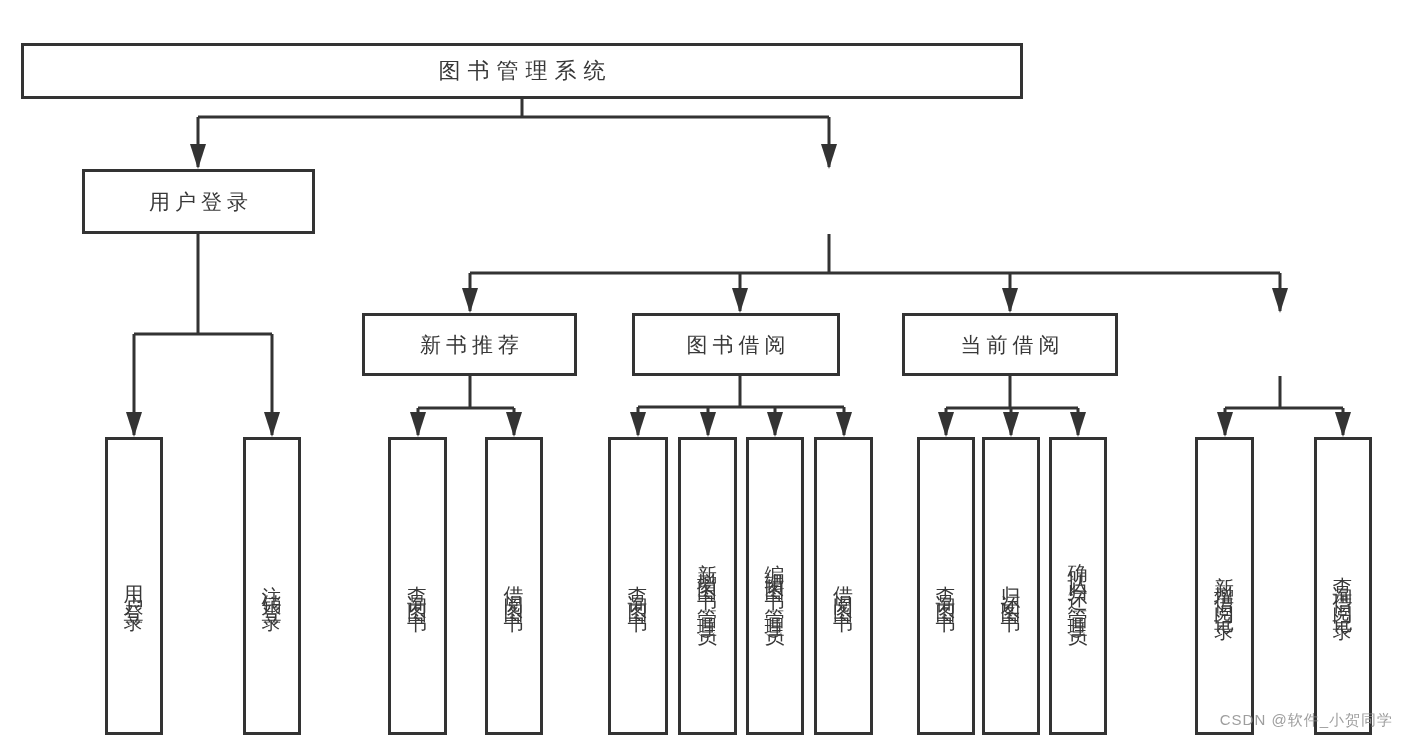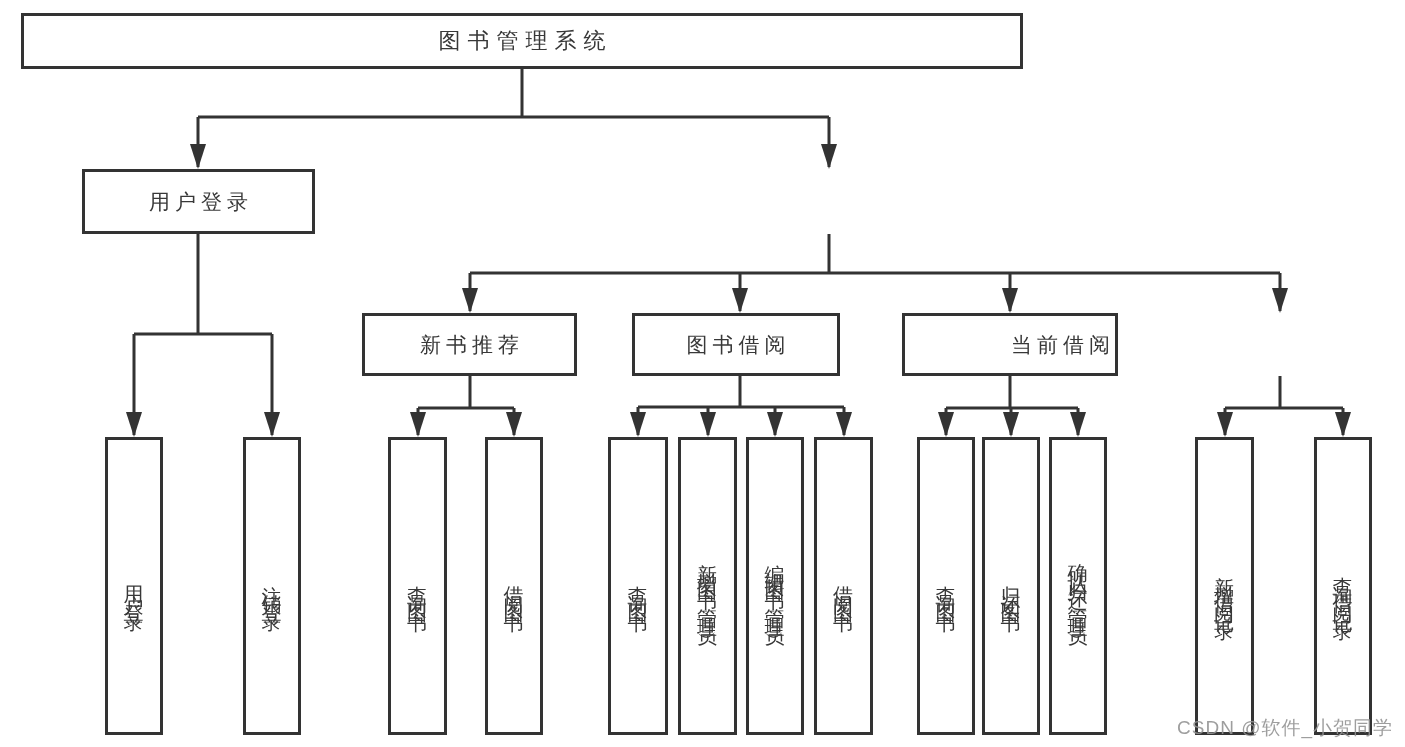--- a/index.html
+++ b/index.html
@@ -30,34 +30,35 @@
   .hbox {
     font-size: 21px;
     letter-spacing: 5px;
     text-indent: 5px; 
     white-space: nowrap;
   }
   .root-box {
     font-size: 22px;
     letter-spacing: 7px;
     text-indent: 7px;
+    margin-top: 30px;
   }
   .vbox {
     writing-mode: vertical-rl;
     text-orientation: mixed;
     font-size: 20px;
     letter-spacing: 9px;
     line-height: 1;
     padding-top: 4px;
   }
   .watermark {
     position: absolute;
     right: 12px;
-    bottom: 6px;
-    font-size: 19px;
+    bottom: 17px;
+    font-size: 15px;
     color: rgba(148, 148, 148, 0.9);
     letter-spacing: 1px;
     white-space: nowrap;
     pointer-events: none;
   }
   svg line, svg path { stroke: #333333; stroke-width: 3; fill: none; }
   svg polygon { fill: #333333; stroke: none; }
 </style>
 </head>
 <body>
@@ -107,21 +108,21 @@
   <div class="node hbox" style="left:82px; top:169px; width:233px; height:65px;">
     <span>用户登录</span>
   </div>
 
   <div class="node hbox" style="left:362px; top:313px; width:215px; height:63px;">
     <span>新书推荐</span>
   </div>
   <div class="node hbox" style="left:632px; top:313px; width:208px; height:63px;">
     <span>图书借阅</span>
   </div>
-  <div class="node hbox" style="left:902px; top:313px; width:216px; height:63px;justify-content:flex-end;">
+  <div class="node hbox" style="left:902px; top:313px; width:216px; height:63px;">
     <span>当前借阅</span>
   </div>
 
   <div class="node vbox" style="left:105px; top:437px; width:58px; height:298px;">
     <span>用户登录</span>
   </div>
   <div class="node vbox" style="left:243px; top:437px; width:58px; height:298px;">
     <span>注销登录</span>
   </div>
 

